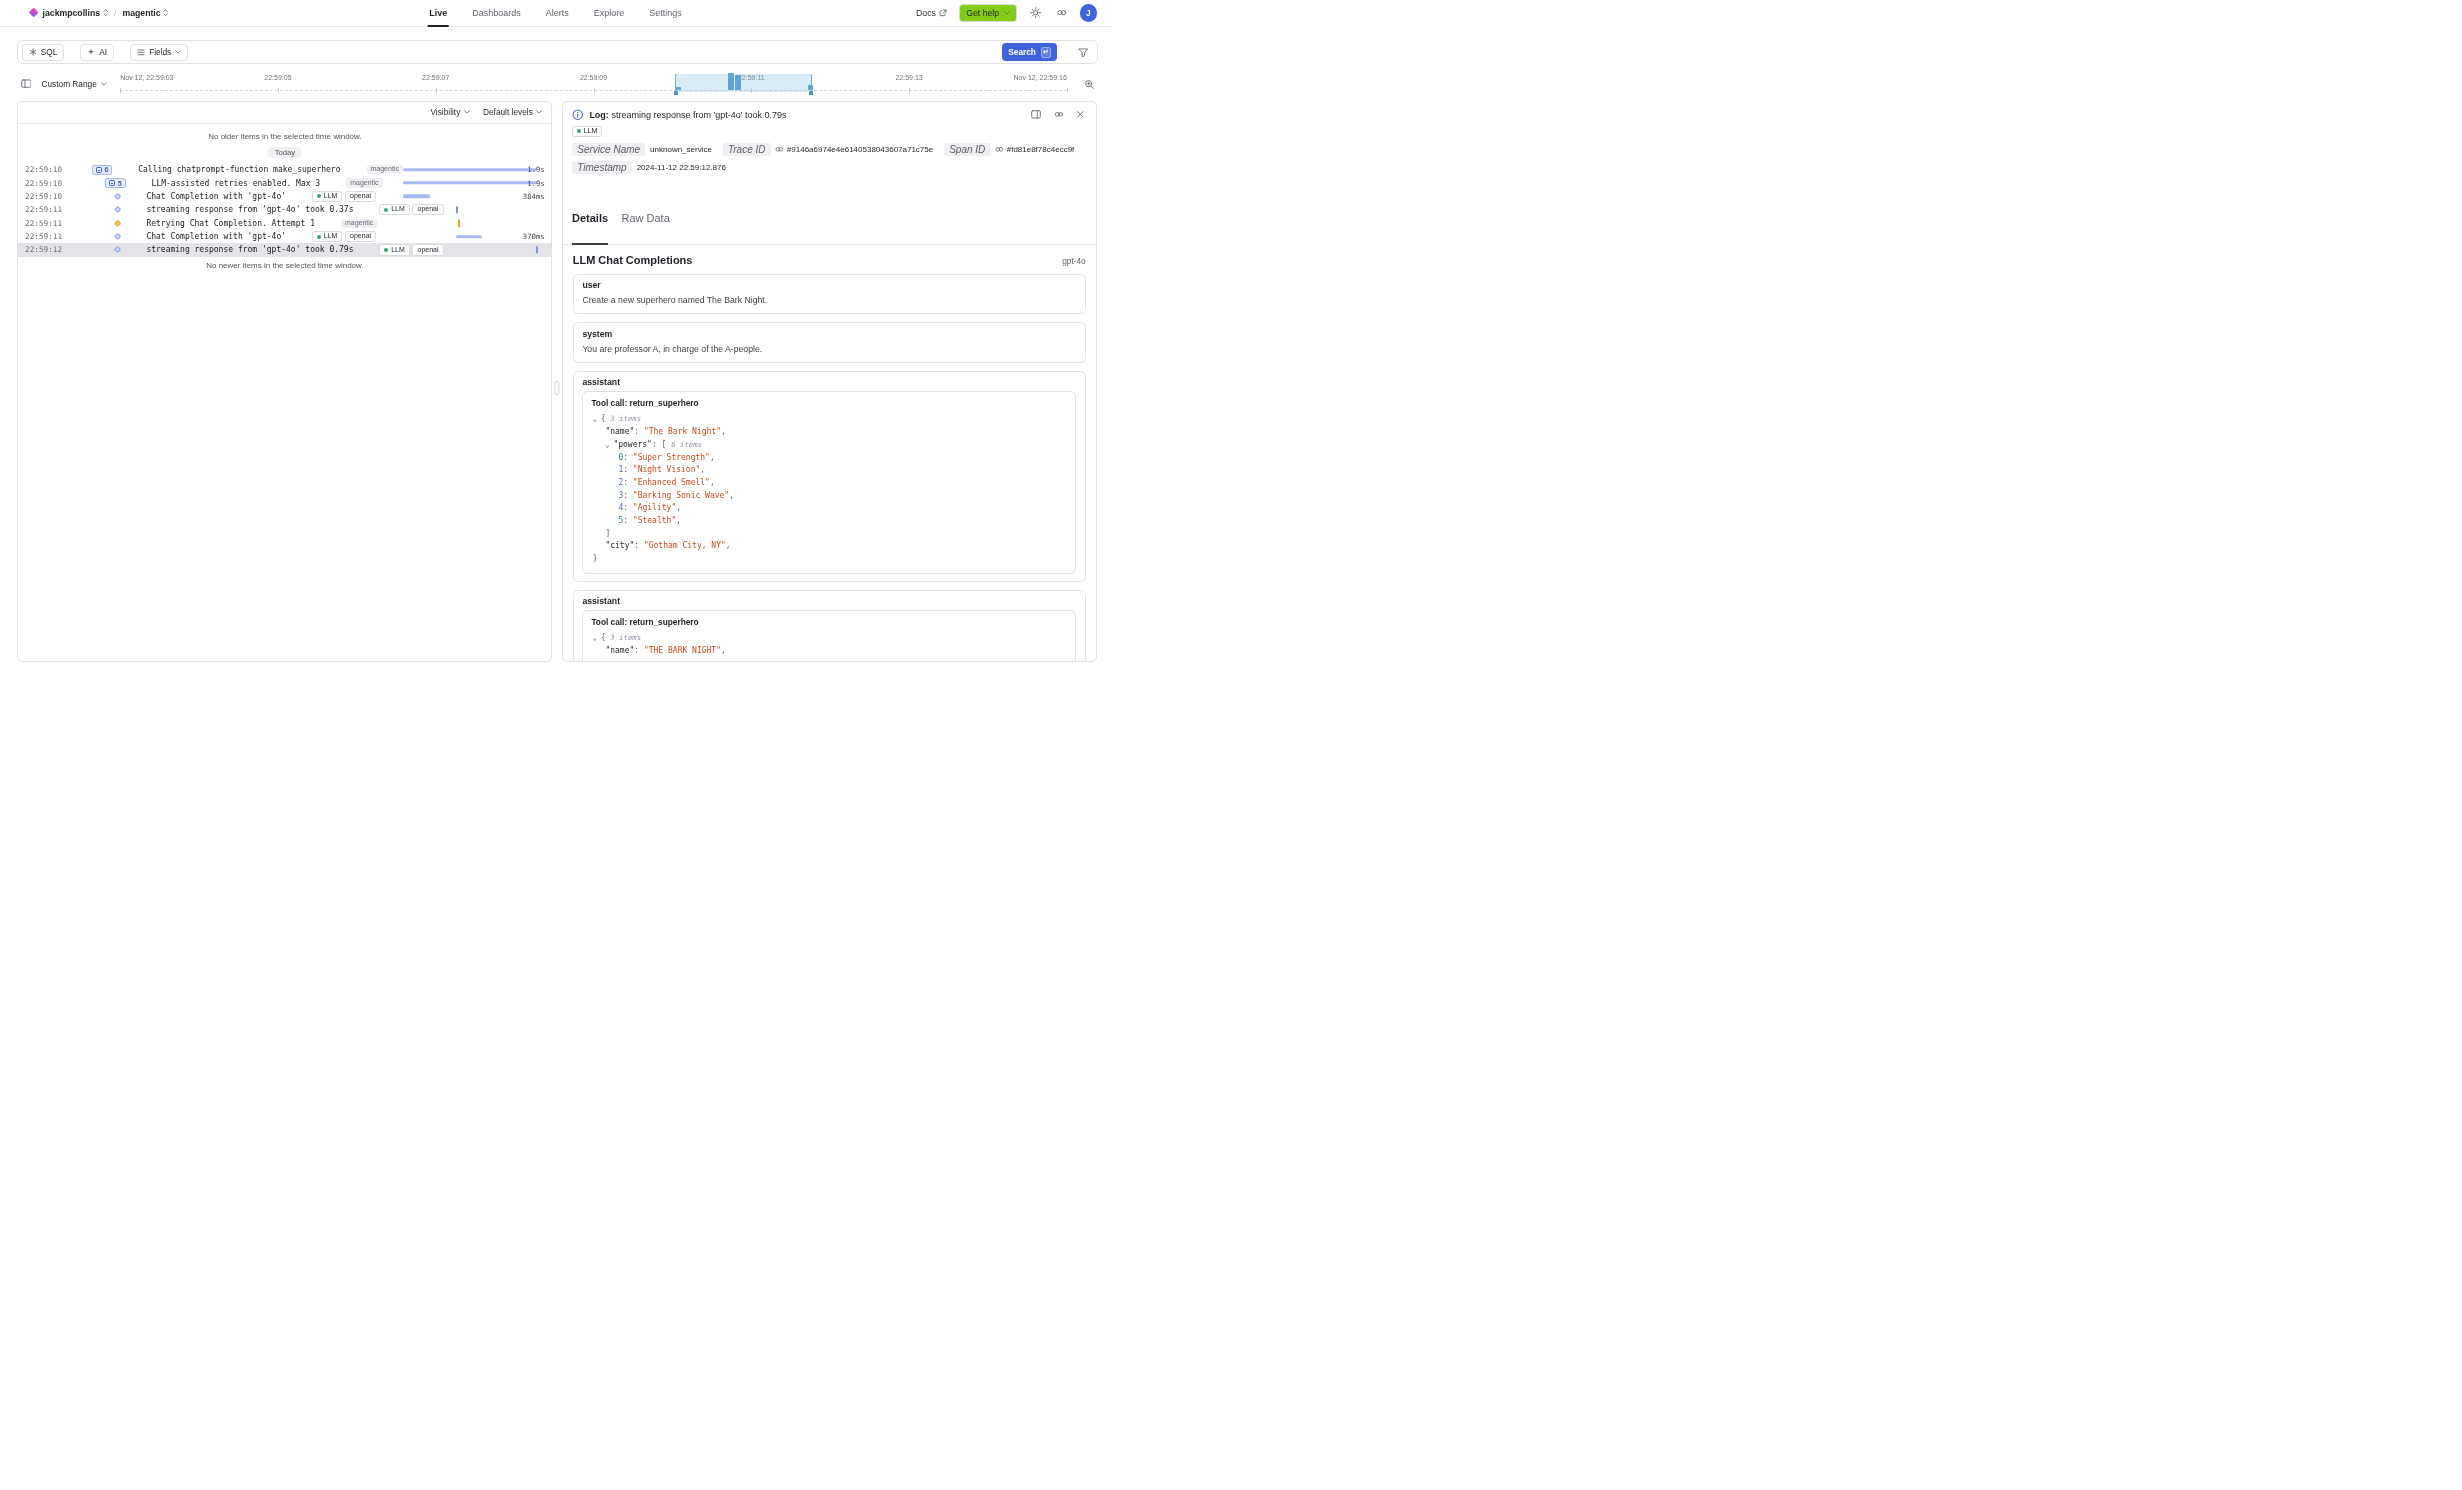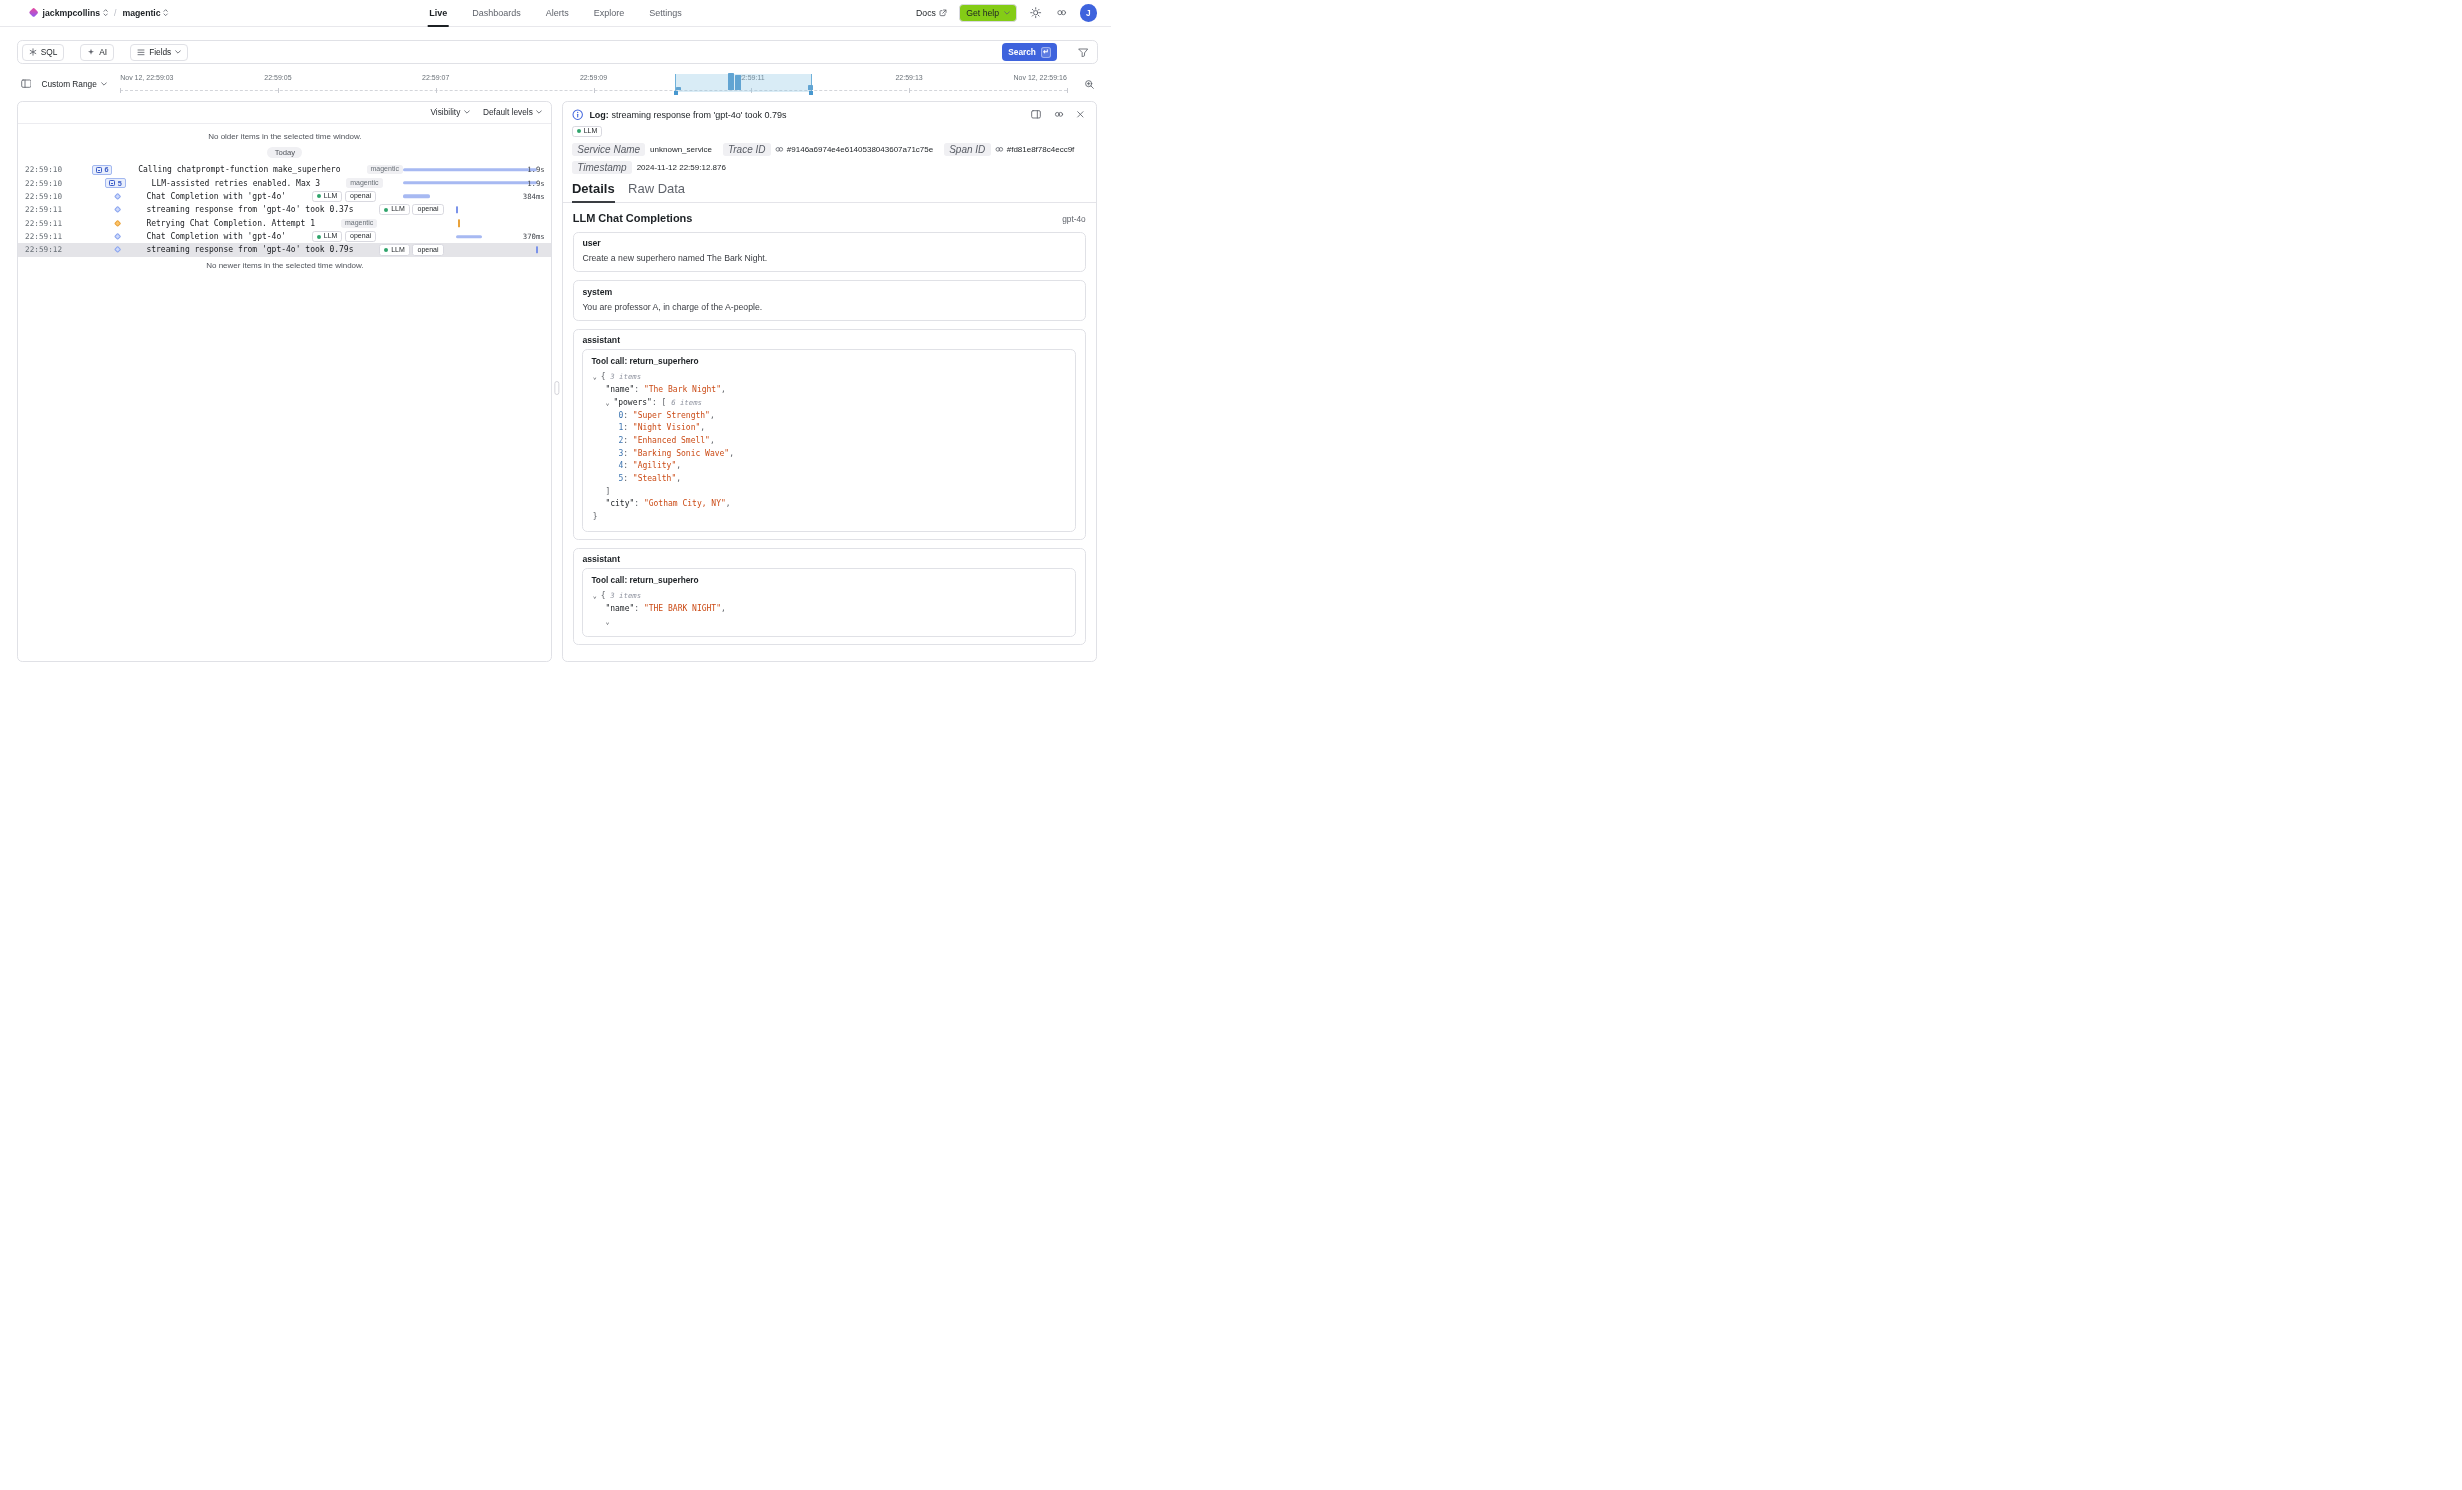--- a/index.html
+++ b/index.html
@@ -93,21 +93,21 @@
   .dp-title { font-size:9px; color:#1c2024; white-space:nowrap; }
   .dp-title b { font-weight:700; margin-right:2.7px; }
   .dp-hicons { margin-left:auto; display:flex; gap:10px; align-items:center; }
   .dp-tag-row { padding:0 9.3px 6px; display:flex; }
   .dp-fields { padding:0 9.3px; display:flex; flex-direction:column; gap:5.3px; }
   .dp-frow { display:flex; gap:10.7px; align-items:center; flex-wrap:nowrap; }
   .field { display:inline-flex; align-items:center; gap:4.7px; }
   .f-label { background:#f0f0f3; border-radius:2.7px; padding:1px 5.3px; font-size:10px; font-style:italic; color:#575b63; white-space:nowrap; }
   .f-value { font-size:8px; color:#1c2024; display:inline-flex; align-items:center; gap:2.7px; white-space:nowrap; }
   .dp-tabs { display:flex; gap:13.4px; padding:4.7px 9.3px 0; border-bottom:0.7px solid #e4e4e9; margin-top:2px; }
-  .dp-tab { font-size:13px; color:#60646c; padding-bottom:6px; position:relative; cursor:pointer; }
+  .dp-tab { font-size:11px; color:#60646c; padding-bottom:20px; position:relative; cursor:pointer;margin-top:31px; }
   .dp-tab.active { color:#1c2024; font-weight:600; }
   .dp-tab.active::after { content:""; position:absolute; left:0; right:0; bottom:-0.7px; height:1.3px; background:#3a3d42; }
   .dp-body { flex:1; overflow:hidden; padding:8.7px 10px; }
   .sec-head { display:flex; align-items:baseline; }
   .sec-title { font-size:11px; font-weight:700; }
   .sec-model { margin-left:auto; font-size:8.3px; color:#60646c; }
   .messages { margin-top:8px; display:flex; flex-direction:column; gap:8px; }
   .msg-card { border:0.7px solid #e0e1e6; border-radius:5.3px; padding:5.3px 8.7px 6.7px; background:#fff; }
   .msg-role { font-size:8.7px; font-weight:700; margin-bottom:4px; }
   .msg-text { font-size:8.7px; color:#3a3d43; line-height:1.45; }

